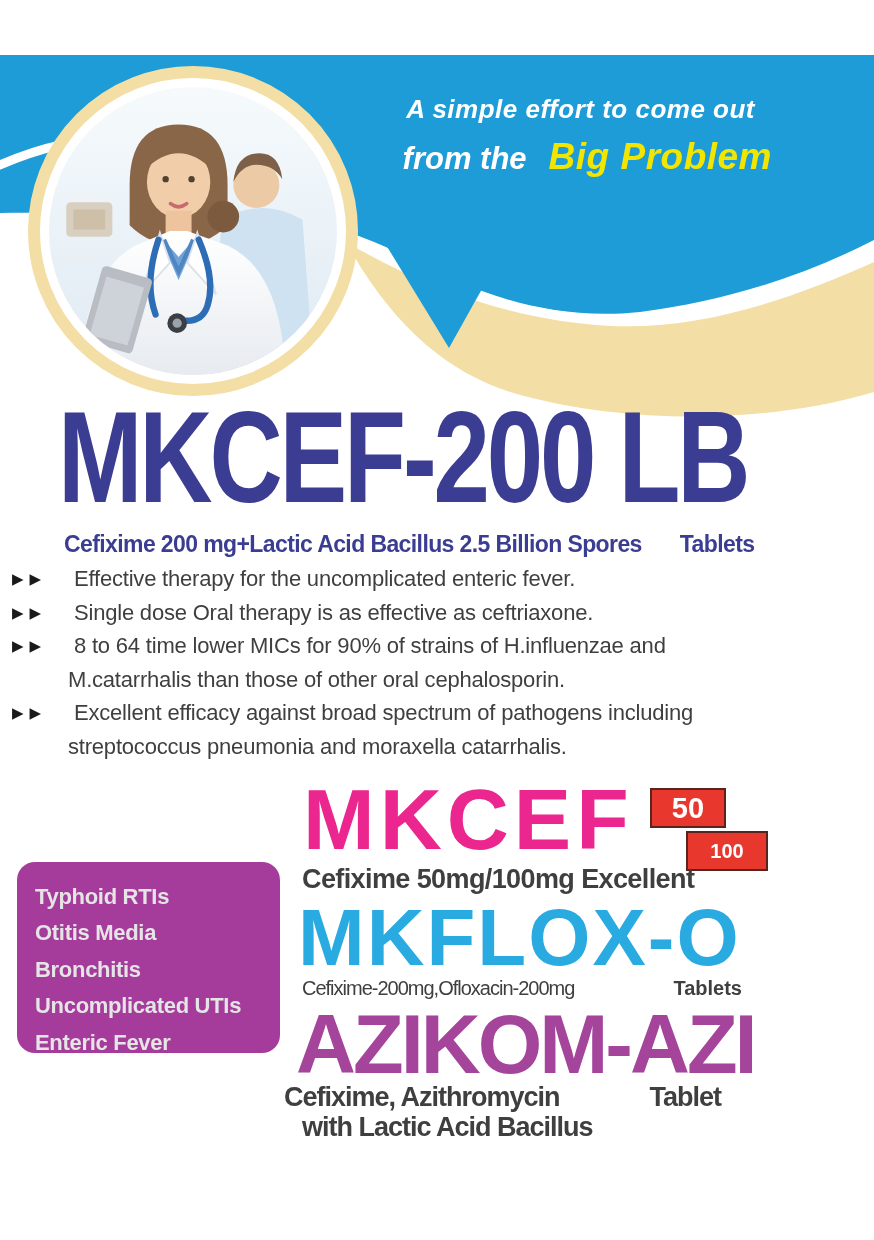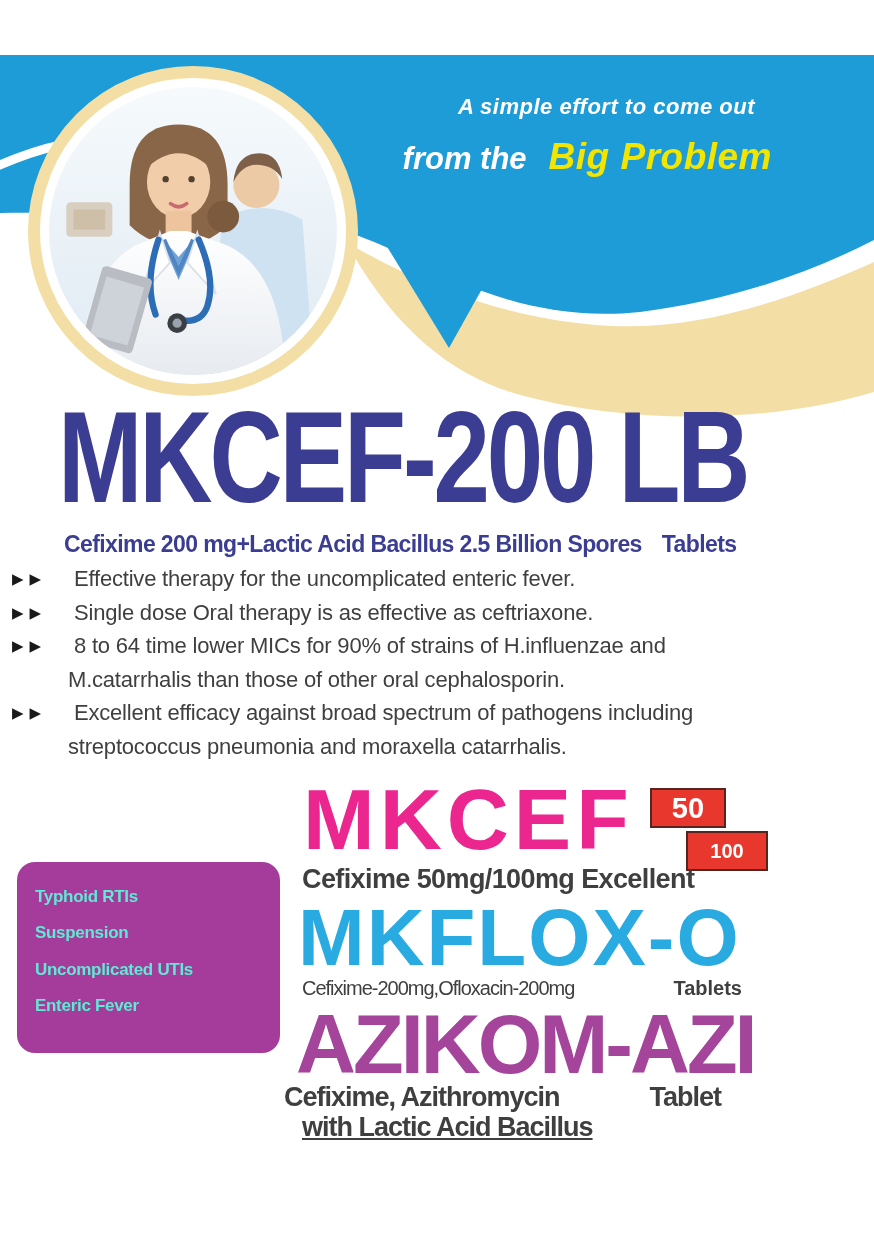--- a/index.html
+++ b/index.html
@@ -18,47 +18,47 @@
   .photo-outer{
     position:absolute;left:28px;top:66px;width:306px;height:306px;border-radius:50%;
     background:#fff;border:12px solid var(--cream);
   }
   .photo-inner{
     position:absolute;left:9px;top:9px;width:288px;height:288px;border-radius:50%;overflow:hidden;
   }
   .photo-inner svg{display:block;width:100%;height:100%;}
   .headline{position:absolute;text-align:right;color:#fff;font-style:italic;font-weight:bold;
     font-family:"Liberation Sans",sans-serif;white-space:nowrap;}
-  .headline-1{top:94px;right:119px;font-size:22px;letter-spacing:0.5px;}
+  .headline-1{top:94px;right:119px;font-size:26px;letter-spacing:0.5px;}
   .headline-2{top:136px;right:102px;font-size:31px;display:flex;align-items:baseline;gap:22px;}
   .headline-2 .big{color:var(--headline-yellow);font-size:37px;letter-spacing:0.5px;}
   
   .main-title{
     position:absolute;left:58px;top:392px;color:var(--navy);font-weight:bold;
     font-size:130px;line-height:1;letter-spacing:-4px;white-space:nowrap;
     transform:scaleX(0.78);transform-origin:left top;
   }
   .subtitle{
-    position:absolute;left:64px;top:531px;display:flex;gap:20px;color:var(--navy);
+    position:absolute;left:64px;top:531px;display:flex;gap:38px;color:var(--navy);
     font-weight:bold;font-size:23px;letter-spacing:-0.6px;white-space:nowrap;
   }
   
   .benefits{position:absolute;left:10px;top:562px;width:850px;}
   .b-row{display:flex;align-items:flex-start;line-height:33.5px;}
   .b-marker{flex:0 0 62px;color:var(--marker-dark);font-size:15px;line-height:33.5px;
     letter-spacing:6px;padding-left:2px;}
   .b-text{font-size:22px;color:var(--text-dark);letter-spacing:-0.2px;white-space:nowrap;}
   .b-cont{padding-left:58px;}
   
   .indications{
     position:absolute;left:17px;top:862px;width:263px;height:191px;border-radius:18px;
     background:var(--purple-box);box-sizing:border-box;padding:17px 0 0 18px;
   }
   .indications .ind-item{
-    color:#5eead4;font-weight:bold;font-size:17px;line-height:36.4px;letter-spacing:-0.3px;
+    color:#e5e5e5;font-weight:bold;font-size:22px;line-height:36.4px;letter-spacing:-0.3px;
     white-space:nowrap;
   }
   
   .logo{position:absolute;font-weight:bold;line-height:1;white-space:nowrap;}
   .logo-mkcef{left:303px;top:776px;font-size:86px;color:var(--pink);letter-spacing:5px;}
   .badge{position:absolute;background:var(--badge-red);border:2px solid var(--badge-border);
     color:#fff;font-weight:bold;text-align:center;box-sizing:border-box;}
   .badge-50{left:650px;top:788px;width:76px;height:40px;font-size:29px;line-height:36px;}
   .badge-100{left:686px;top:831px;width:82px;height:40px;font-size:20px;line-height:36px;}
   .suspension-line{position:absolute;left:302px;top:864px;font-size:27px;font-weight:bold;
@@ -66,21 +66,21 @@
   .logo-mkflox{left:298px;top:898px;font-size:80px;color:var(--cyan);letter-spacing:2px;}
   .mkflox-sub{position:absolute;left:302px;top:977px;width:440px;display:flex;
     justify-content:space-between;align-items:baseline;}
   .mkflox-comp{font-size:20px;color:var(--text-dark);letter-spacing:-1px;white-space:nowrap;}
   .mkflox-form{font-size:20px;font-weight:bold;color:var(--text-dark);white-space:nowrap;}
   .logo-azikom{left:296px;top:1003px;font-size:83px;color:var(--purple-logo);letter-spacing:-3px;}
   .azikom-sub1{position:absolute;left:284px;top:1082px;width:437px;display:flex;
     justify-content:space-between;align-items:center;font-size:27px;font-weight:bold;
     color:var(--text-dark);letter-spacing:-1px;white-space:nowrap;}
   .azikom-sub2{position:absolute;left:302px;top:1112px;font-size:27px;font-weight:bold;
-    color:var(--text-dark);letter-spacing:-1px;white-space:nowrap;text-decoration:underline;}
+    color:var(--text-dark);letter-spacing:-1px;white-space:nowrap;}
 </style>
 </head>
 <body>
 
 <div class="page">
 
   <svg class="hero-svg" viewBox="0 0 874 420" aria-hidden="true">
 
     <path d="M0,55 H874 V240
              C 800,278 720,302 640,312
@@ -185,21 +185,22 @@
       <span class="b-marker">▶▶</span>
       <span class="b-text">Excellent efficacy against broad spectrum of pathogens including</span>
     </div>
     <div class="b-row">
       <span class="b-text b-cont">streptococcus pneumonia and moraxella catarrhalis.</span>
     </div>
   </div>
 
   <div class="indications">
     <div class="ind-item">Typhoid RTIs</div>
-    <div class="ind-item">Suspension</div>
+    <div class="ind-item">Otitis Media</div>
+    <div class="ind-item">Bronchitis</div>
     <div class="ind-item">Uncomplicated UTIs</div>
     <div class="ind-item">Enteric Fever</div>
   </div>
 
   <div class="logo logo-mkcef">MKCEF</div>
   <div class="badge badge-50">50</div>
   <div class="badge badge-100">100</div>
   <div class="suspension-line">Cefixime 50mg/100mg Excellent</div>
 
   <div class="logo logo-mkflox">MKFLOX-O</div>

